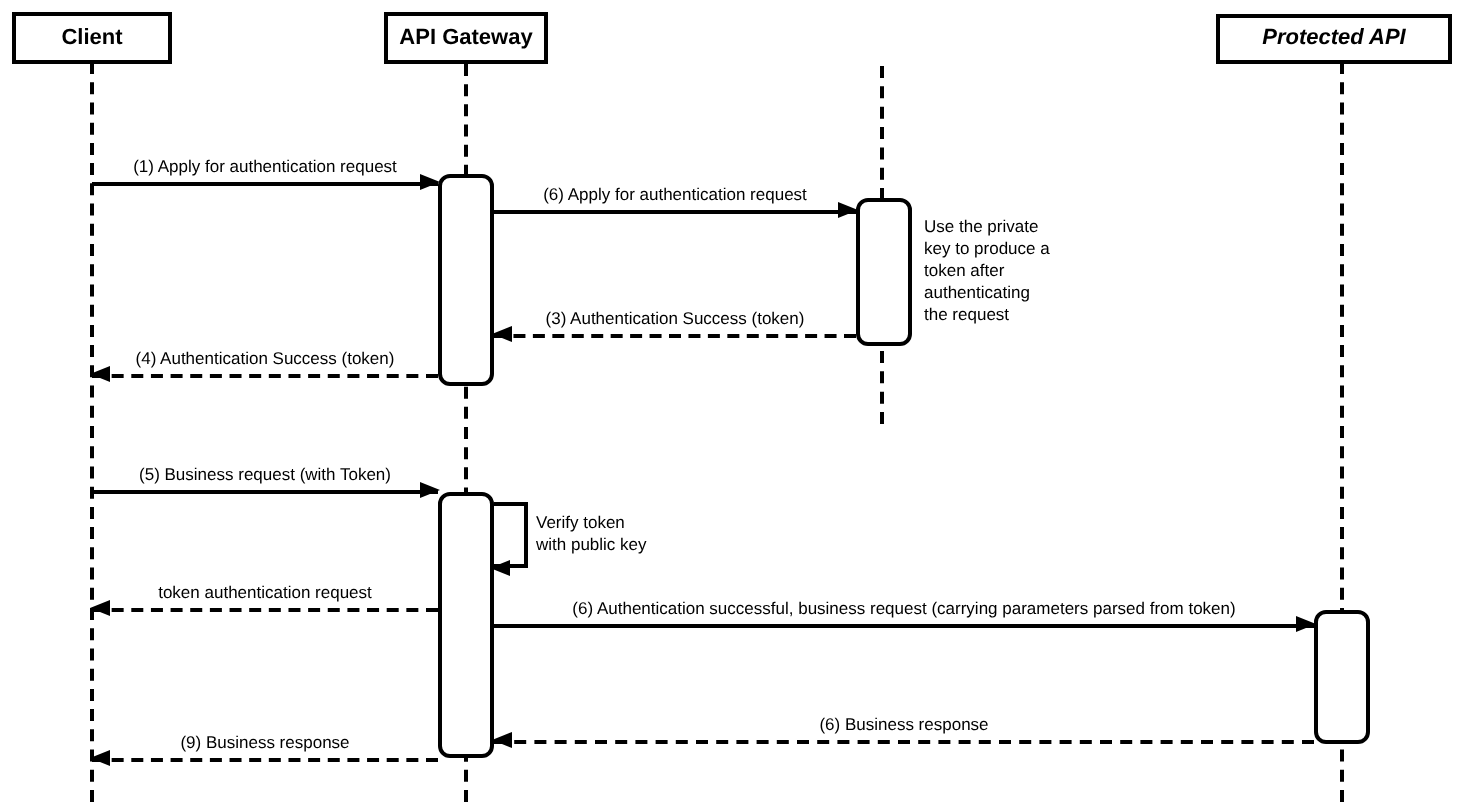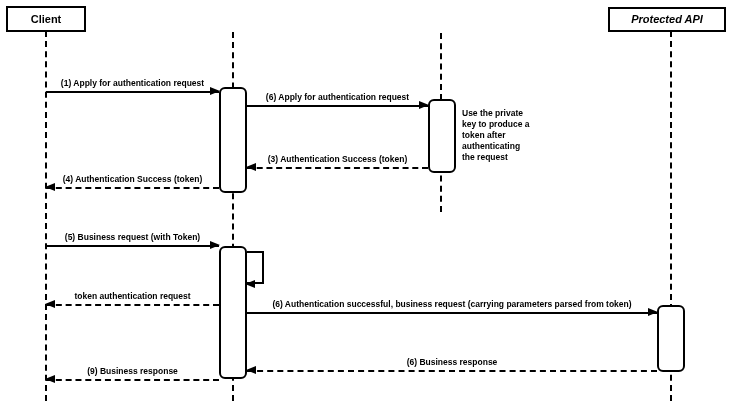--- a/index.html
+++ b/index.html
@@ -29,47 +29,50 @@
   
   .msg{ position:absolute; height:0; z-index:4; }
   .mline{ position:absolute; left:0; right:0; top:-1px; border-top:2px solid var(--line); }
   .mline.dash{ border-top-style:dashed; }
   .ahead{ position:absolute; top:-5px; width:0; height:0;
           border-top:4.5px solid transparent; border-bottom:4.5px solid transparent; }
   .ahead.right{ right:-1px; border-left:10px solid var(--line); }
   .ahead.left{ left:-1px; border-right:10px solid var(--line); }
   .mlabel{
     position:absolute; bottom:4px; left:50%; transform:translateX(-50%);
-    white-space:nowrap; font-size:8.5px; font-weight:bold;
+    white-space:nowrap; font-size:8.5px; font-weight:normal;
   }
   
   .loop{
     position:absolute; box-sizing:border-box; z-index:4;
     border-top:2px solid var(--line); border-right:2px solid var(--line);
     border-bottom:2px solid var(--line);
   }
   .loop .ahead{ top:auto; bottom:-6px; }
   
   .freetext{
-    position:absolute; font-size:8.5px; font-weight:bold; line-height:1.3;
+    position:absolute; font-size:8.5px; font-weight:normal; line-height:1.3;
     white-space:pre-line; z-index:4;
   }
 </style>
 </head>
 <body>
 
 <div class="canvas">
 
   <div class="lifeline" style="left:45px;  top:31px; height:370px;"></div>
   <div class="lifeline" style="left:232px; top:32px; height:369px;"></div>
   <div class="lifeline" style="left:440px; top:33px; height:179px;"></div>
   <div class="lifeline" style="left:670px; top:31px; height:370px;"></div>
 
   <div class="actor" style="left:6px; top:6px; width:80px; height:26px;">
     <span>Client</span>
+  </div>
+  <div class="actor" style="left:192px; top:6px; width:82px; height:26px;">
+    <span>API Gateway</span>
   </div>
   <div class="actor" style="left:608px; top:7px; width:118px; height:25px;font-style:italic;">
     <span>Protected API</span>
   </div>
 
   <div class="bar" style="left:219px; top:87px;  height:106px;"></div>
   <div class="bar" style="left:428px; top:99px;  height:74px;"></div>
   <div class="bar" style="left:219px; top:246px; height:133px;"></div>
   <div class="bar" style="left:657px; top:305px; height:67px;"></div>
 
@@ -99,20 +102,22 @@
 
   <div class="msg" style="left:46px; top:246px; width:173px;">
     <div class="mline"></div>
     <div class="ahead right"></div>
     <div class="mlabel">(5) Business request (with Token)</div>
   </div>
 
   <div class="loop" style="left:247px; top:251px; width:17px; height:33px;">
     <div class="ahead left" style="left:-2px;"></div>
   </div>
+  <div class="freetext" style="left:268px; top:256px;">Verify token
+with public key</div>
 
   <div class="msg" style="left:46px; top:305px; width:173px;">
     <div class="mline dash"></div>
     <div class="ahead left"></div>
     <div class="mlabel">token authentication request</div>
   </div>
 
   <div class="msg" style="left:247px; top:313px; width:410px;">
     <div class="mline"></div>
     <div class="ahead right"></div>

